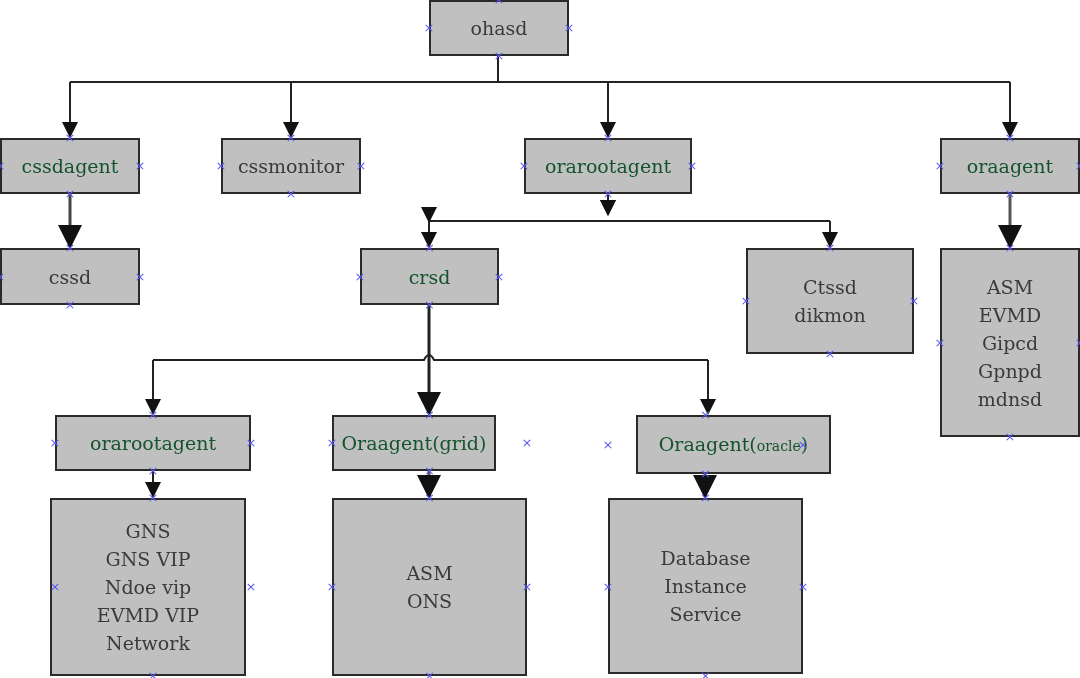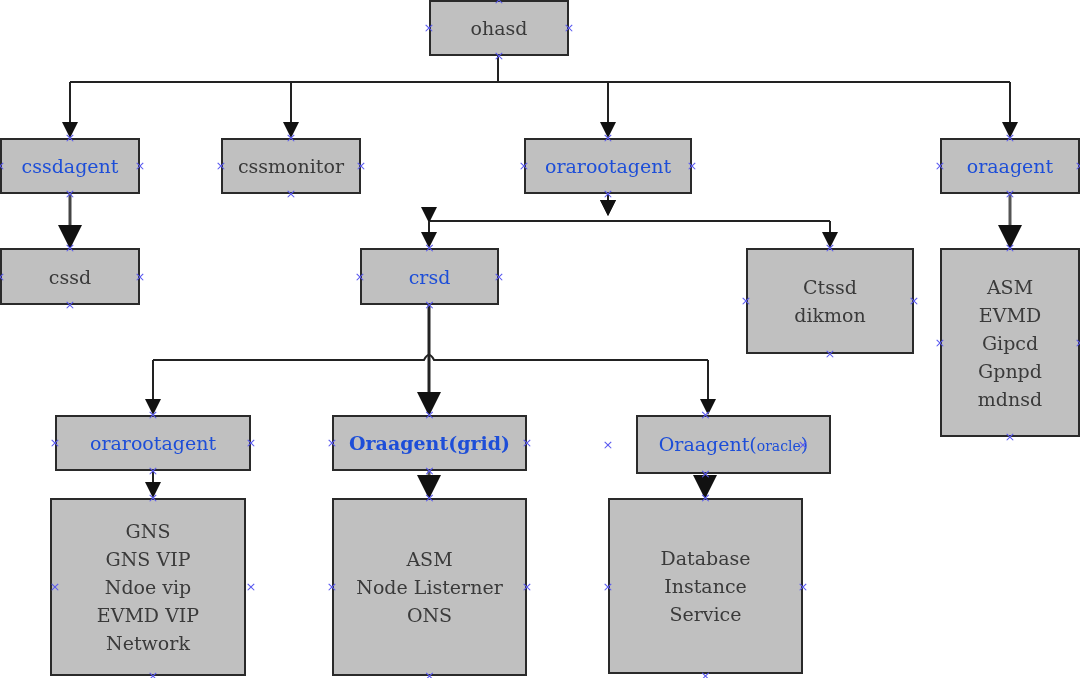--- a/index.html
+++ b/index.html
@@ -3,21 +3,21 @@
 <meta charset="utf-8">
 <style>
   html, body { margin:0; padding:0; background:#ffffff; }
   body { width:1080px; height:678px; position:relative; overflow:hidden;
          font-family:"DejaVu Serif","Liberation Serif",serif; }
   svg.wires { position:absolute; left:0; top:0; width:1080px; height:678px; }
   .node { position:absolute; box-sizing:border-box; background:#c0c0c0;
           border:2px solid #2a2a2a; display:flex; flex-direction:column;
           align-items:center; justify-content:center; text-align:center;
           color:#3a3a3a; font-size:19px; line-height:28px; }
-  .node.red .lbl { color:#1d4ed8;text-align:right; }
+  .node.red .lbl { color:#14532d;text-align:right; }
   .lbl { white-space:nowrap; }
   .small { font-size:14px; }
   .x { position:absolute; width:12px; height:12px; color:#5a5af0; font-size:13px;
        line-height:12px; text-align:center; font-family:"DejaVu Sans",sans-serif; }
 </style>
 </head>
 <body>
 
 <svg class="wires" id="wires">
   <defs>
@@ -117,21 +117,21 @@
     <span class="x" style="left: 1004px; top: 431px;">×</span>
     <span class="x" style="left: 934px; top: 336.5px;">×</span>
     <span class="x" style="left: 1074px; top: 336.5px;">×</span>
     <div class="node red" style="left: 55px; top: 415px; width: 196px; height: 56px;">
       <span class="lbl">orarootagent</span>
     </div>
     <span class="x" style="left: 147px; top: 409px;">×</span>
     <span class="x" style="left: 147px; top: 465px;">×</span>
     <span class="x" style="left: 49px; top: 437px;">×</span>
     <span class="x" style="left: 245px; top: 437px;">×</span>
-    <div class="node red" style="left: 332px; top: 415px; width: 195px; height: 56px; font-weight: bold;">
+    <div class="node red" style="left: 332px; top: 415px; width: 164px; height: 56px;">
       <span class="lbl">Oraagent(grid)</span>
     </div>
     <span class="x" style="left: 423.5px; top: 409px;">×</span>
     <span class="x" style="left: 423.5px; top: 465px;">×</span>
     <span class="x" style="left: 326px; top: 437px;">×</span>
     <span class="x" style="left: 521px; top: 437px;">×</span>
     <div class="node red" style="left: 636px; top: 415px; width: 195px; height: 59px;">
       <span class="lbl"><span>Oraagent(</span><span class="small">oracle</span><span>)</span></span>
     </div>
     <span class="x" style="left: 699.5px; top: 409px;">×</span>
@@ -144,21 +144,20 @@
       <span class="lbl">Ndoe vip</span>
       <span class="lbl">EVMD VIP</span>
       <span class="lbl">Network</span>
     </div>
     <span class="x" style="left: 147px; top: 492px;">×</span>
     <span class="x" style="left: 147px; top: 670px;">×</span>
     <span class="x" style="left: 49px; top: 581px;">×</span>
     <span class="x" style="left: 245px; top: 581px;">×</span>
     <div class="node" style="left: 332px; top: 498px; width: 195px; height: 178px;">
       <span class="lbl">ASM</span>
-      <span class="lbl">Node Listerner</span>
       <span class="lbl">ONS</span>
     </div>
     <span class="x" style="left: 423.5px; top: 492px;">×</span>
     <span class="x" style="left: 423.5px; top: 670px;">×</span>
     <span class="x" style="left: 326px; top: 581px;">×</span>
     <span class="x" style="left: 521px; top: 581px;">×</span>
     <div class="node" style="left: 608px; top: 498px; width: 195px; height: 176px;">
       <span class="lbl">Database</span>
       <span class="lbl">Instance</span>
       <span class="lbl">Service</span>

